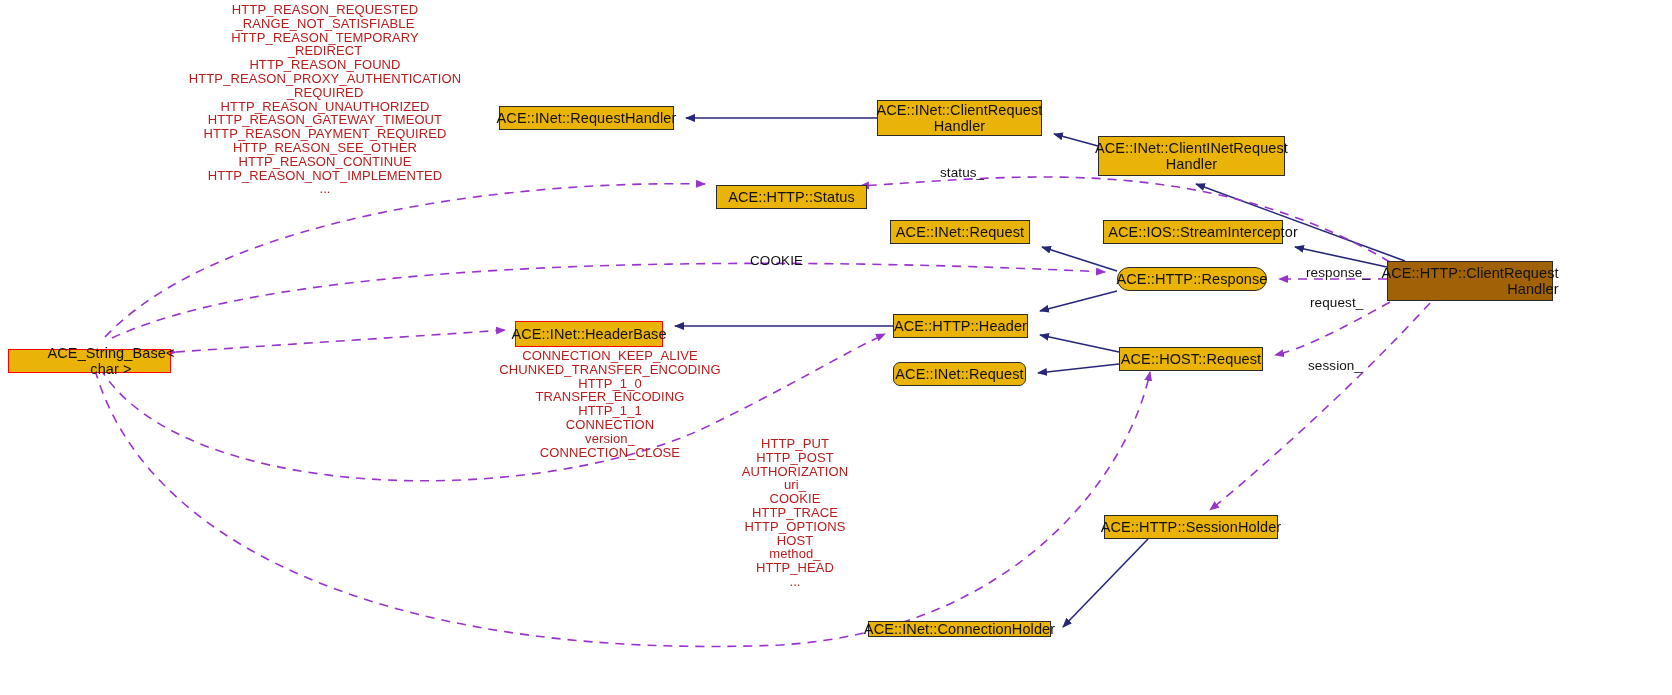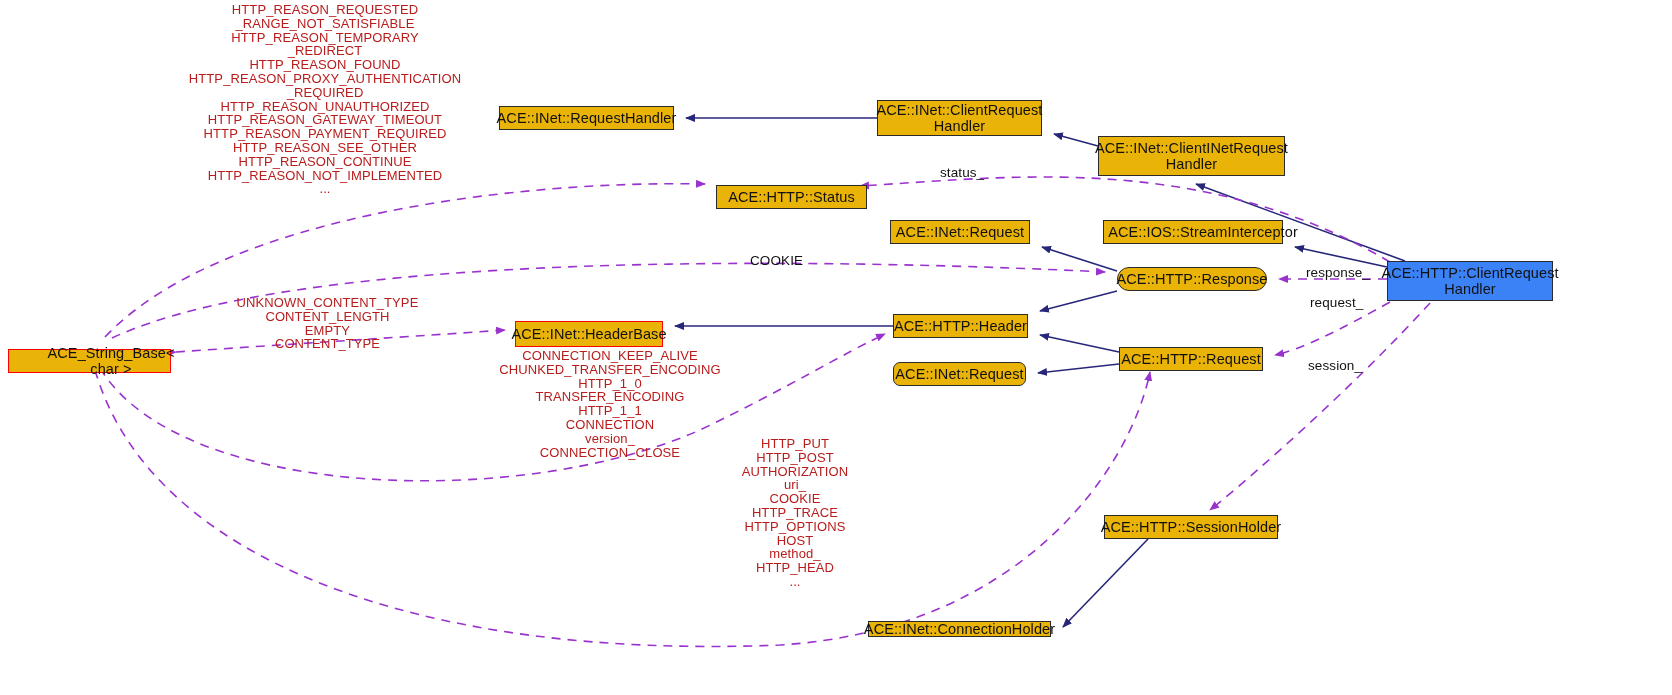--- a/index.html
+++ b/index.html
@@ -33,22 +33,23 @@
     font-size: 14.5px;
     line-height: 16px;
     text-align: center;
     display: flex;
     align-items: center;
     justify-content: center;
     white-space: pre-line;
     letter-spacing: 0.1px;
   }
   .node-box.highlight {
-    background: #3b82f6;
+    background: #a16207;
     border: 1px solid #2b2b2b;
+    text-align: right;
   }
   .node-box.redborder {
     border: 1.5px solid #ff0000;
     margin-top: 8px;
   }
   .field-list {
     position: absolute;
     font-size: 13px;
     line-height: 13.8px;
     color: #b91c1c;
@@ -142,21 +143,21 @@
 
   <div class="node-box" style="left:1117px; top:267px; width:150px; height:24px;border-radius:12px;">ACE::HTTP::Response</div>
 
   <div class="node-box highlight" style="left:1387px; top:261px; width:166px; height:40px;">ACE::HTTP::ClientRequest
 Handler</div>
 
   <div class="node-box redborder" style="left:515px; top:313px; width:148px; height:26px;">ACE::INet::HeaderBase</div>
 
   <div class="node-box" style="left:893px; top:314px; width:135px; height:24px;">ACE::HTTP::Header</div>
 
-  <div class="node-box" style="left:1119px; top:347px; width:144px; height:24px;">ACE::HTTP::Request</div>
+  <div class="node-box" style="left:1119px; top:347px; width:144px; height:24px;">ACE::HOST::Request</div>
 
   <div class="node-box" style="left:893px; top:362px; width:133px; height:24px;border-radius:7px;">ACE::INet::Request</div>
 
   <div class="node-box" style="left:1104px; top:515px; width:174px; height:24px;">ACE::HTTP::SessionHolder</div>
 
   <div class="node-box" style="left:868px; top:621px; width:183px; height:16px;">ACE::INet::ConnectionHolder</div>
 
   <div class="field-list" style="left:160px; top:3px; width:330px;">HTTP_REASON_REQUESTED
 _RANGE_NOT_SATISFIABLE
 HTTP_REASON_TEMPORARY
@@ -165,24 +166,20 @@
 HTTP_REASON_PROXY_AUTHENTICATION
 _REQUIRED
 HTTP_REASON_UNAUTHORIZED
 HTTP_REASON_GATEWAY_TIMEOUT
 HTTP_REASON_PAYMENT_REQUIRED
 HTTP_REASON_SEE_OTHER
 HTTP_REASON_CONTINUE
 HTTP_REASON_NOT_IMPLEMENTED
 ...</div>
 
-  <div class="field-list" style="left:205px; top:296px; width:245px;">UNKNOWN_CONTENT_TYPE
-CONTENT_LENGTH
-EMPTY
-CONTENT_TYPE</div>
 
   <div class="field-list" style="left:480px; top:349px; width:260px;">CONNECTION_KEEP_ALIVE
 CHUNKED_TRANSFER_ENCODING
 HTTP_1_0
 TRANSFER_ENCODING
 HTTP_1_1
 CONNECTION
 version_
 CONNECTION_CLOSE</div>
 

